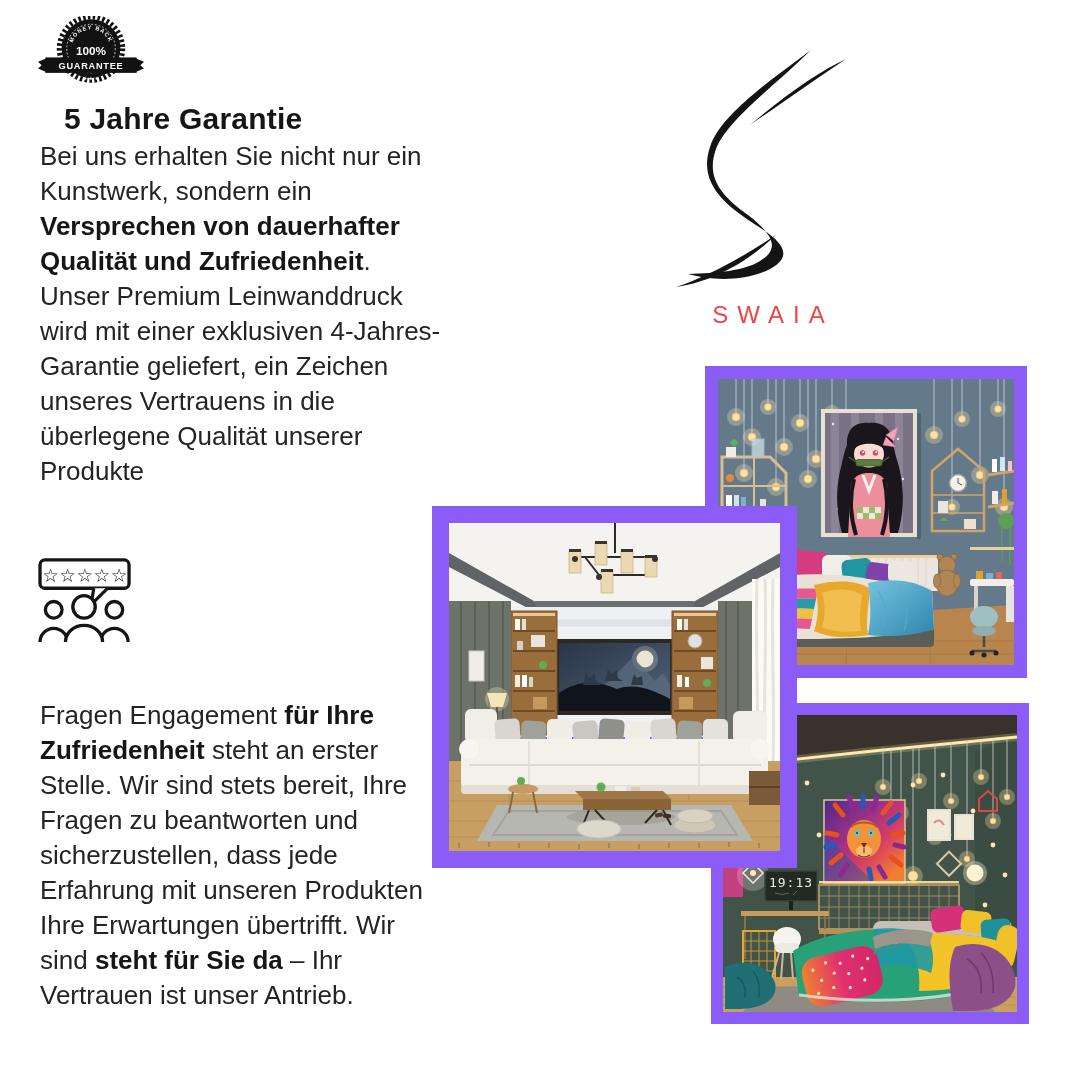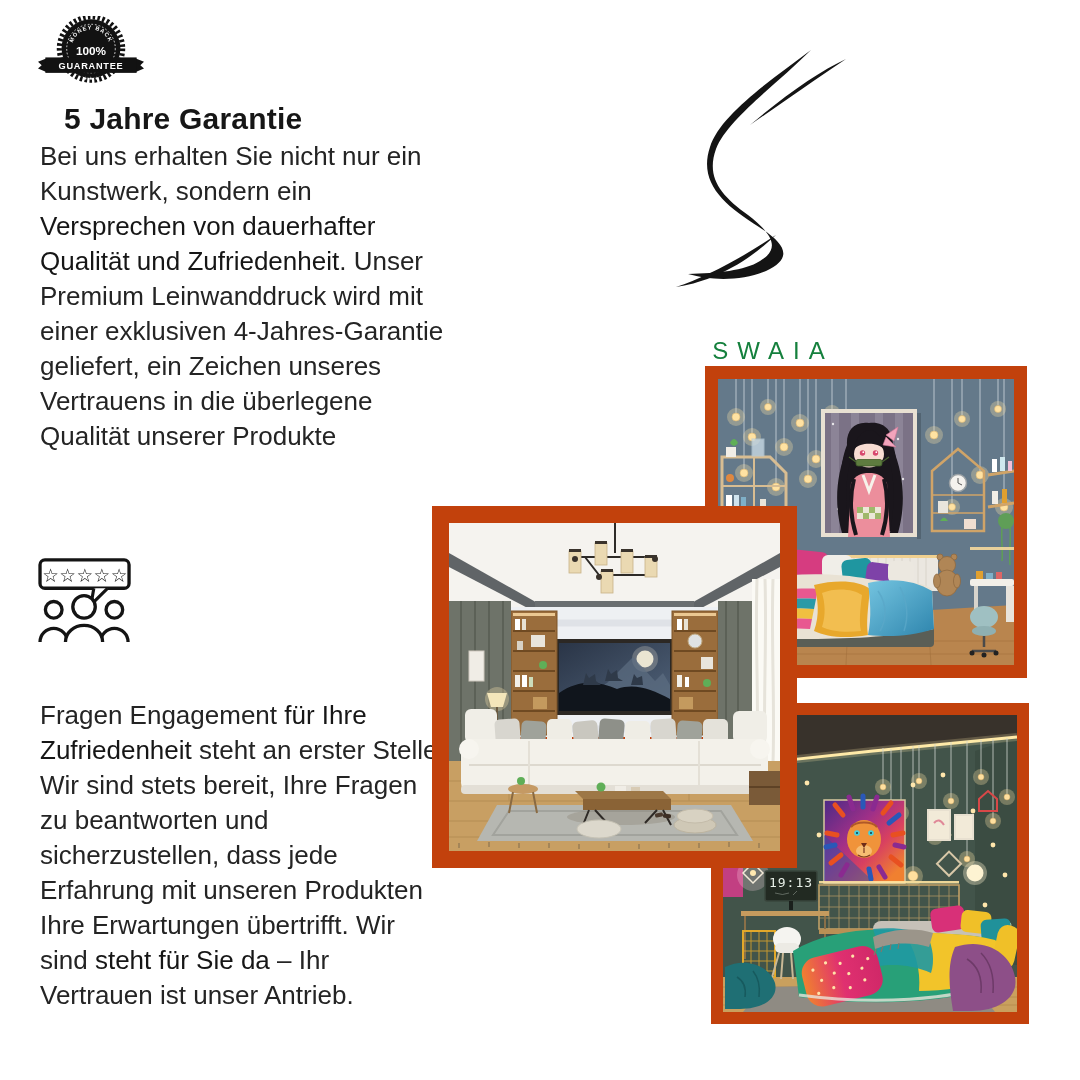--- a/index.html
+++ b/index.html
@@ -1,24 +1,24 @@
 <!DOCTYPE html>
 <html><head>
 <meta charset="utf-8">
 <style>
   html,body{margin:0;padding:0;background:#ffffff;}
   .stage{position:relative;width:1080px;height:1080px;background:#ffffff;overflow:hidden;
          font-family:"Liberation Sans",sans-serif;}
   .copy-h{position:absolute;left:40px;font-weight:bold;font-size:30px;line-height:38px;
           color:#161616;letter-spacing:.2px;white-space:nowrap;margin-left:24px;}
   .copy-p{position:absolute;left:40px;width:406px;font-size:26px;line-height:35px;color:#242424;}
-  .copy-p strong{font-weight:normal;color:#161616;}
+  .copy-p strong{font-weight:bold;color:#161616;}
   .brand-word{position:absolute;left:676px;top:301px;width:176px;text-align:center;
-              font-size:24px;letter-spacing:9px;padding-left:9px;color:#15803d;font-weight:400;margin-top:36px;}
-  .card{position:absolute;background:#c2410c;}
+              font-size:24px;letter-spacing:9px;padding-left:9px;color:#ef4444;font-weight:400;}
+  .card{position:absolute;background:#8b5cf6;}
   .card1{left:705px;top:366px;width:322px;height:312px;z-index:1;}
   .card2{left:432px;top:506px;width:365px;height:362px;z-index:3;}
   .card3{left:711px;top:703px;width:318px;height:321px;z-index:2;}
   .ph{position:absolute;display:block;}
   .ph1{left:13px;top:13px;width:296px;height:286px;}
   .ph2{left:17px;top:17px;width:331px;height:328px;}
   .ph3{left:12px;top:12px;width:294px;height:297px;}
   .badge-svg{position:absolute;left:38px;top:16px;width:106px;height:74px;}
   .review-svg{position:absolute;left:36px;top:556px;width:100px;height:90px;}
   .logo-svg{position:absolute;left:676px;top:44px;width:176px;height:250px;}

